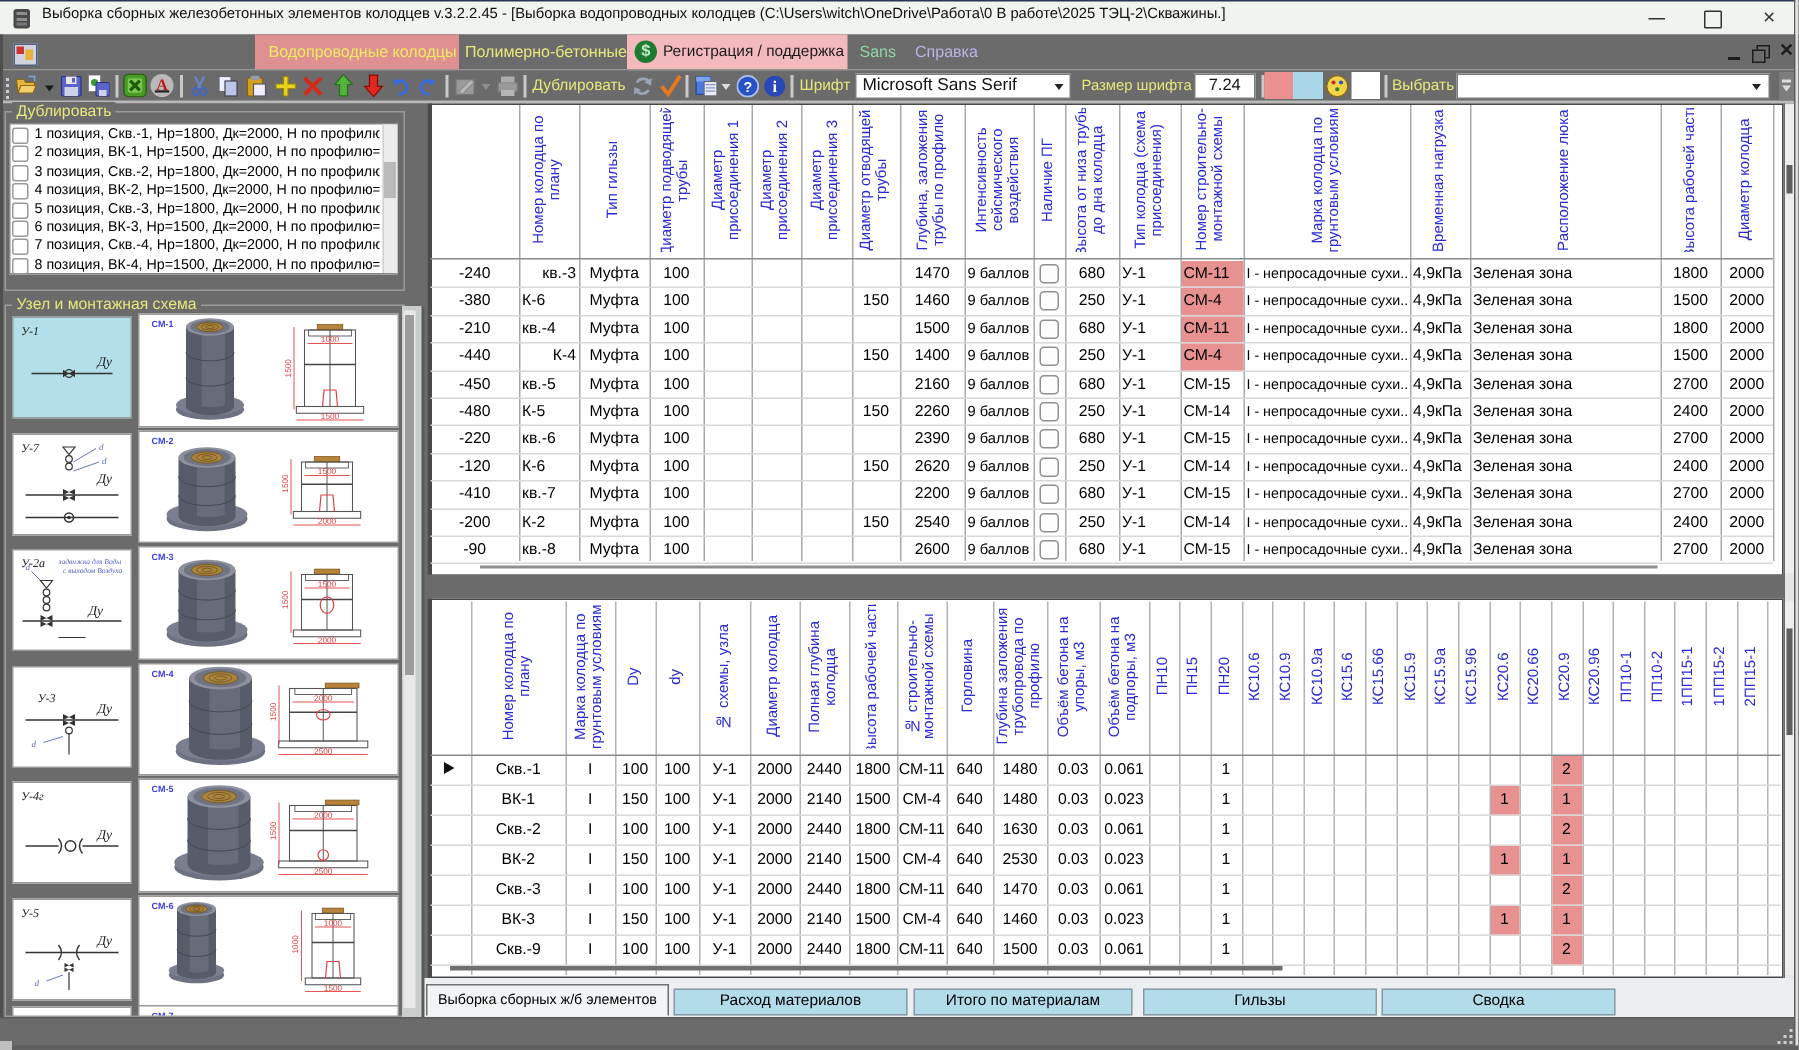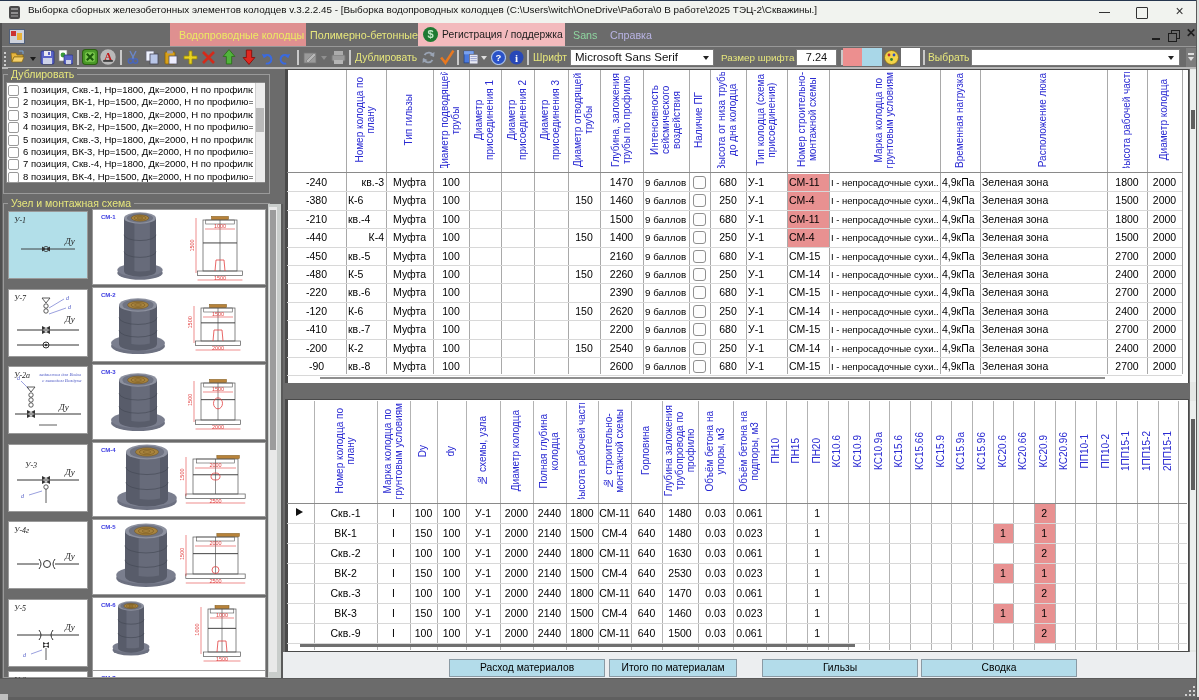--- a/index.html
+++ b/index.html
@@ -987,22 +987,23 @@
     <div style="position:absolute;left:699px;top:627px;width:33px;height:13px;font:10.5px 'Liberation Sans',sans-serif;color:#000;white-space:nowrap;overflow:hidden;text-align:center;line-height:13px;">0.03</div>
     <div style="position:absolute;left:734px;top:627px;width:30.700000000000045px;height:13px;font:10.5px 'Liberation Sans',sans-serif;color:#000;white-space:nowrap;overflow:hidden;text-align:center;line-height:13px;">0.061</div>
     <div style="position:absolute;left:807.96px;top:627px;width:18.629999999999995px;height:13px;font:10.5px 'Liberation Sans',sans-serif;color:#000;white-space:nowrap;overflow:hidden;text-align:center;line-height:13px;">1</div>
     <div style="position:absolute;left:1034.89px;top:624px;width:19.62999999999988px;height:19px;background:#e89191;"></div>
     <div style="position:absolute;left:1034.89px;top:627px;width:18.62999999999988px;height:13px;font:10.5px 'Liberation Sans',sans-serif;color:#000;white-space:nowrap;overflow:hidden;text-align:center;line-height:13px;">2</div>
     <div style="position:absolute;left:296px;top:508px;width:0px;height:0px;border:4.5px solid transparent;border-left:7px solid #111;"></div>
     <div style="position:absolute;left:300px;top:644px;width:555px;height:2.5px;background:#6f6f6f;"></div>
     <div style="position:absolute;left:1190px;top:401px;width:6px;height:249px;background:#ecefee;"></div>
     <div style="position:absolute;left:1191px;top:419px;width:4px;height:71px;background:#5f5f5f;"></div>
     <div style="position:absolute;left:283px;top:652px;width:913px;height:26px;background:#eceef0;"></div>
+    <div style="position:absolute;left:284px;top:656px;width:162px;height:21px;background:#f2f3f4;border:1px solid #6f6f6f;border-bottom:none;box-sizing:border-box;font:9.5px 'Liberation Sans',sans-serif;color:#000;text-align:center;line-height:20px;">Выборка сборных ж/б элементов</div>
     <div style="position:absolute;left:449px;top:659px;width:156px;height:18px;background:#b3dcea;border:1px solid #8a9aa4;box-sizing:border-box;font:10.3px 'Liberation Sans',sans-serif;color:#000;text-align:center;line-height:16px;">Расход материалов</div>
-    <div style="position:absolute;left:609px;top:659px;width:128px;height:18px;background:#b3dcea;border:1px solid #8a9aa4;box-sizing:border-box;font:10.3px 'Liberation Sans',sans-serif;color:#000;text-align:center;line-height:16px;">Итого по материалам</div>
+    <div style="position:absolute;left:609px;top:659px;width:146px;height:18px;background:#b3dcea;border:1px solid #8a9aa4;box-sizing:border-box;font:10.3px 'Liberation Sans',sans-serif;color:#000;text-align:center;line-height:16px;">Итого по материалам</div>
     <div style="position:absolute;left:762px;top:659px;width:156px;height:18px;background:#b3dcea;border:1px solid #8a9aa4;box-sizing:border-box;font:10.3px 'Liberation Sans',sans-serif;color:#000;text-align:center;line-height:16px;">Гильзы</div>
     <div style="position:absolute;left:921px;top:659px;width:156px;height:18px;background:#b3dcea;border:1px solid #8a9aa4;box-sizing:border-box;font:10.3px 'Liberation Sans',sans-serif;color:#000;text-align:center;line-height:16px;">Сводка</div>
     <div style="position:absolute;left:0px;top:678px;width:1196px;height:19px;background:#6b6b6b;border-top:1px solid #5a5a5a;box-sizing:border-box;"></div>
     <div style="position:absolute;left:1183px;top:684px;width:13px;height:13px;">
       <div style="position:absolute;left:10px;top:10px;width:2px;height:2px;background:#cfcfcf;"></div>
       <div style="position:absolute;left:10px;top:6px;width:2px;height:2px;background:#cfcfcf;"></div>
       <div style="position:absolute;left:10px;top:2px;width:2px;height:2px;background:#cfcfcf;"></div>
       <div style="position:absolute;left:6px;top:10px;width:2px;height:2px;background:#cfcfcf;"></div>
       <div style="position:absolute;left:6px;top:6px;width:2px;height:2px;background:#cfcfcf;"></div>
       <div style="position:absolute;left:2px;top:10px;width:2px;height:2px;background:#cfcfcf;"></div>

